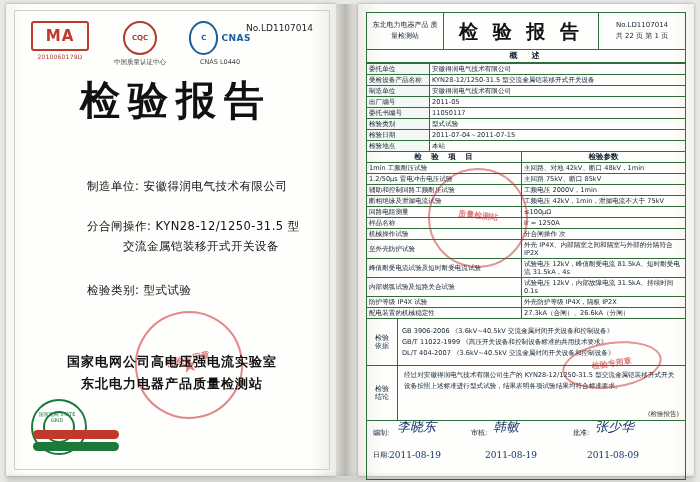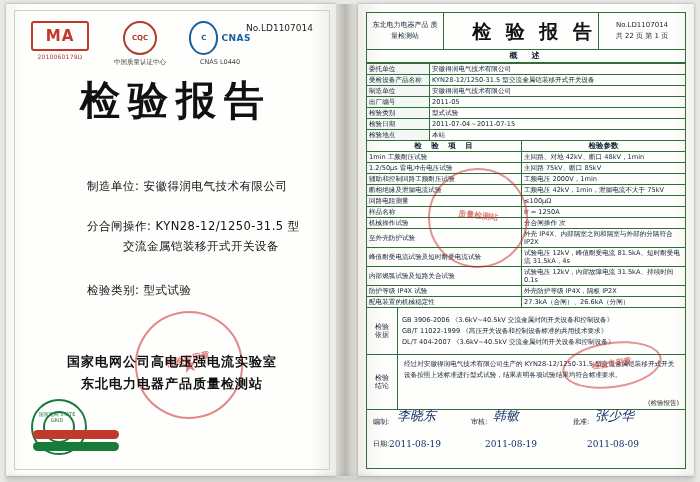--- a/index.html
+++ b/index.html
@@ -92,21 +92,21 @@
     box-shadow:0 0 3px rgba(0,0,0,.35);
   }
   #right-inner{position:absolute;left:8px;top:8px;right:8px;bottom:8px;}
   table{border-collapse:collapse;width:100%;}
   td{border:1px solid #2f6d3a;font-size:6.6px;color:#123;padding:1px 2px;line-height:8px;}
   .hdr td{font-size:7px;}
   .lbl{background:#f4f8f4;width:58px;font-size:6.6px;}
   .ctr{text-align:center;}
   #rep-title{
     font-family:"DejaVu Serif","Liberation Serif",serif;
-    font-size:19px;font-weight:bold;letter-spacing:4px;text-align:right;color:#111;
+    font-size:19px;font-weight:bold;letter-spacing:4px;text-align:center;color:#111;
   }
   .hd-left{font-size:7.5px;line-height:11px;text-align:center;color:#123;}
   .hd-right{font-size:6.6px;line-height:11px;color:#123;text-align:center;}
   #gaishu{text-align:center;font-size:8px;font-weight:bold;letter-spacing:3px;padding:2px 0;}
   #jyxm{text-align:center;font-size:7.5px;font-weight:bold;letter-spacing:1px;}
   
   .rstamp{
     position:absolute;border:2px solid rgba(200,40,40,.5);
     color:rgba(200,40,40,.6);pointer-events:none;
   }
@@ -237,20 +237,24 @@
           </tr>
       <tr>
             <td class="lbl">制造单位</td>
             <td>安徽得润电气技术有限公司</td>
           </tr>
       <tr>
             <td class="lbl">出厂编号</td>
             <td>2011-05</td>
           </tr>
       <tr>
+            <td class="lbl">委托书编号</td>
+            <td>11050117</td>
+          </tr>
+      <tr>
             <td class="lbl">检验类别</td>
             <td>型式试验</td>
           </tr>
       <tr>
             <td class="lbl">检验日期</td>
             <td>2011-07-04～2011-07-15</td>
           </tr>
       <tr>
             <td class="lbl">检验地点</td>
             <td>本站</td>

